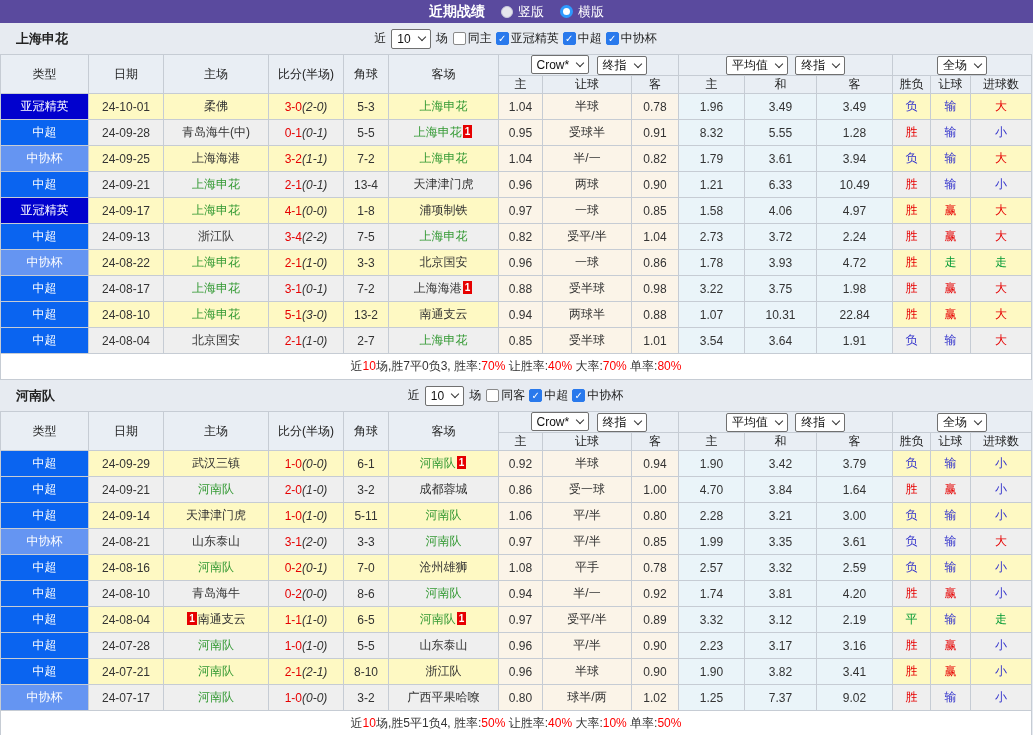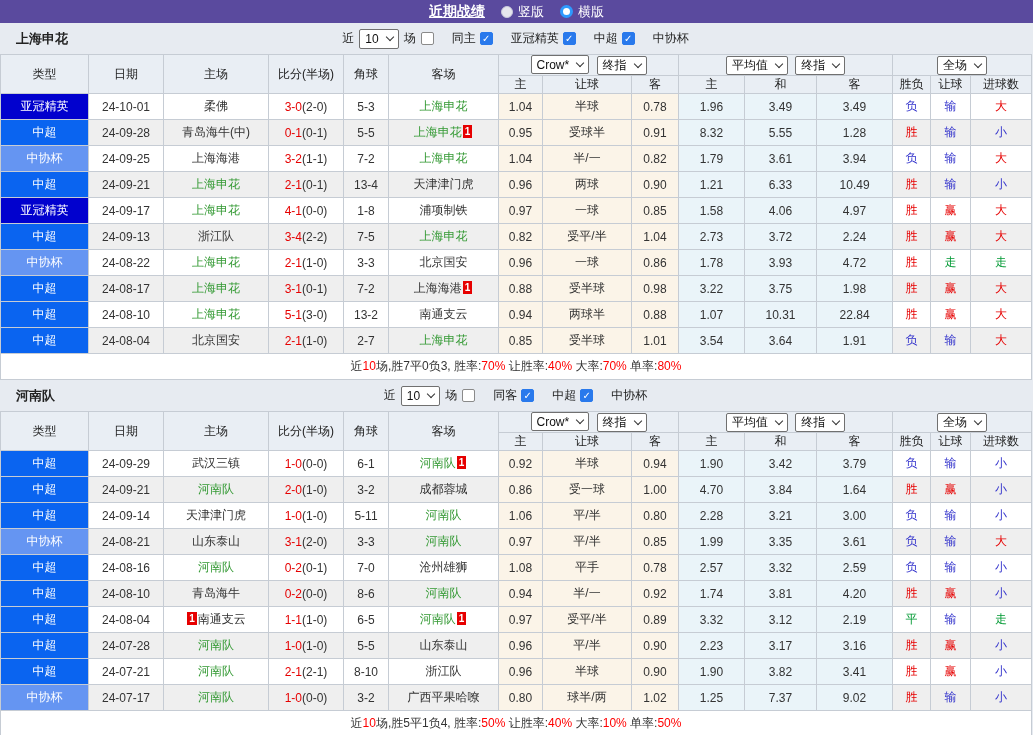--- a/index.html
+++ b/index.html
@@ -1,63 +1,63 @@
 <!DOCTYPE html>
 <html><head>
 <meta charset="utf-8">
 <style>
   * { box-sizing: border-box; }
   body { margin:0; background:#fff; font-family:"Liberation Sans","DejaVu Sans",sans-serif; }
   .page { width:1033px; background:#E7EBF1; }
 
   
   .titlebar { height:23px; background:#5A4A9E; color:#fff; display:flex; align-items:center; justify-content:center; gap:16px; font-size:13px; }
-  .titlebar .title { font-weight:bold; font-size:14px;text-decoration:underline; }
+  .titlebar .title { font-weight:bold; font-size:14px; }
   .radio-opt { display:inline-flex; align-items:center; gap:5px; cursor:pointer; }
   .radio { border-radius:50%; display:inline-block; }
   .radio.filled { width:12px; height:12px; background:#E6E6EE; border:1px solid #C9C9DC; }
   .radio.ring { width:13px; height:13px; background:#fff; border:3px solid #2E9AFE; }
 
   
   .filterbar { height:31px; position:relative; display:flex; align-items:center; }
   .filterbar .team { position:absolute; left:16px; font-weight:bold; font-size:13px; color:#222; }
   .filters { margin:0 auto; display:flex; align-items:center; gap:5px; font-size:12px; color:#222; }
   .checks { display:inline-flex; align-items:center; gap:2px; }
-  .chk { display:inline-flex; align-items:center; gap:18px; cursor:pointer; margin-right:2px; }
+  .chk { display:inline-flex; align-items:center; gap:2px; cursor:pointer; margin-right:2px; }
   .box { width:13px; height:13px; border:1px solid #8A8A8A; background:#fff; border-radius:2px;
          display:inline-flex; align-items:center; justify-content:center; font-size:10px; color:#fff; line-height:1; }
   .box.on { background:#2979EC; border-color:#2979EC; }
 
   
   .sel { display:inline-flex; align-items:center; gap:8px; background:#fff; border:1px solid #707070;
          border-radius:2px; height:20px; padding:0 5px; font-size:12px; color:#111; cursor:pointer; }
   .ar { width:6px; height:6px; border-right:1.6px solid #333; border-bottom:1.6px solid #333;
         transform:rotate(45deg); margin-top:-3px; display:inline-block; }
 
   
-  table.grid { border-collapse:collapse; table-layout:fixed; width:902px; background:#ffffff; font-size:12px; color:#333; }
+  table.grid { border-collapse:collapse; table-layout:fixed; width:902px; background:#fef9c3; font-size:12px; color:#333; }
   .grid th, .grid td { border:1px solid #C6CCD4; text-align:center; padding:0; overflow:hidden; white-space:nowrap; }
   .grid thead th { background:#E9EEF4; font-weight:normal; color:#222; }
   .hsel th { height:21px; }
   .hsub th { height:17px; }
   .selth { vertical-align:middle; }
   .selth .sel { height:19px; margin:0 2px; }
 
   tbody[data-rows] tr { height:26px; }
   tbody[data-rows] tr:nth-child(even) td { background:#EFEFEF; }
   tbody[data-rows] tr td.bg-cream { background:#FBF4E8; }
   tbody[data-rows] tr td.bg-blue  { background:#EAF4F9;margin-left:16px; }
   tbody[data-rows] tr td.c-type { color:#fff; }
   tbody[data-rows] tr td.k-acl { background:#0101CE; }
   tbody[data-rows] tr td.k-csl { background:#0A64F0; }
   tbody[data-rows] tr td.k-cup { background:#6595F2; }
 
   .tg { color:#339933; }
   .sm { color:#E60000; }
-  .sh { color:#333; }
+  .sh { color:#333;font-style:italic; }
   .b1 { display:inline-block; background:#E60000; color:#fff; font-size:10px; font-weight:bold;
         line-height:13px; padding:0 2px; margin:0 1px; vertical-align:1px; }
   td.cr { color:#E60000; } td.cb { color:#3333CC; } td.cg { color:#009933; }
 
   .sumrow td { height:26px; background:#fff;margin-top:48px; }
   .summary { font-size:12px; color:#333; }
   .summary .red { color:#FF0000; }
 </style>
 </head>
 <body>

